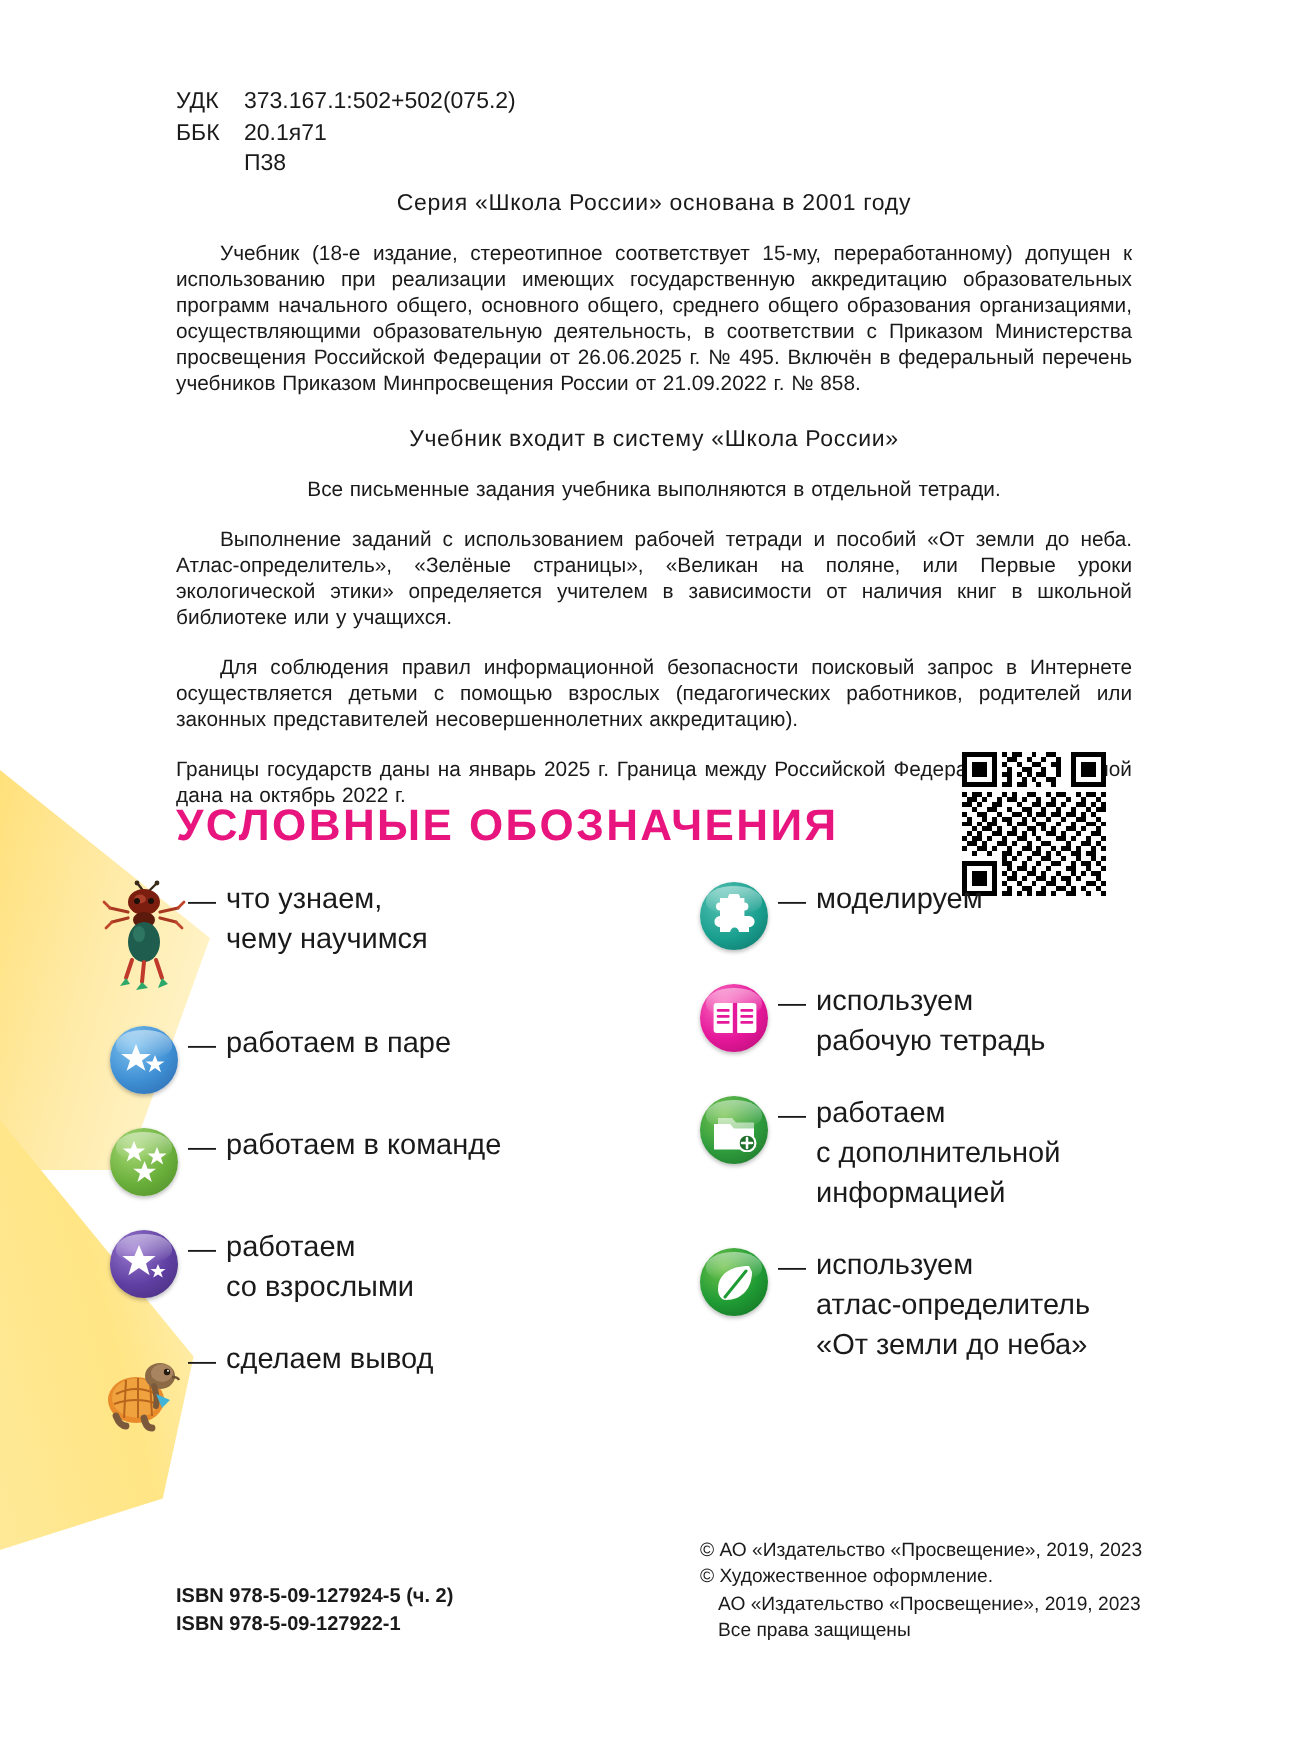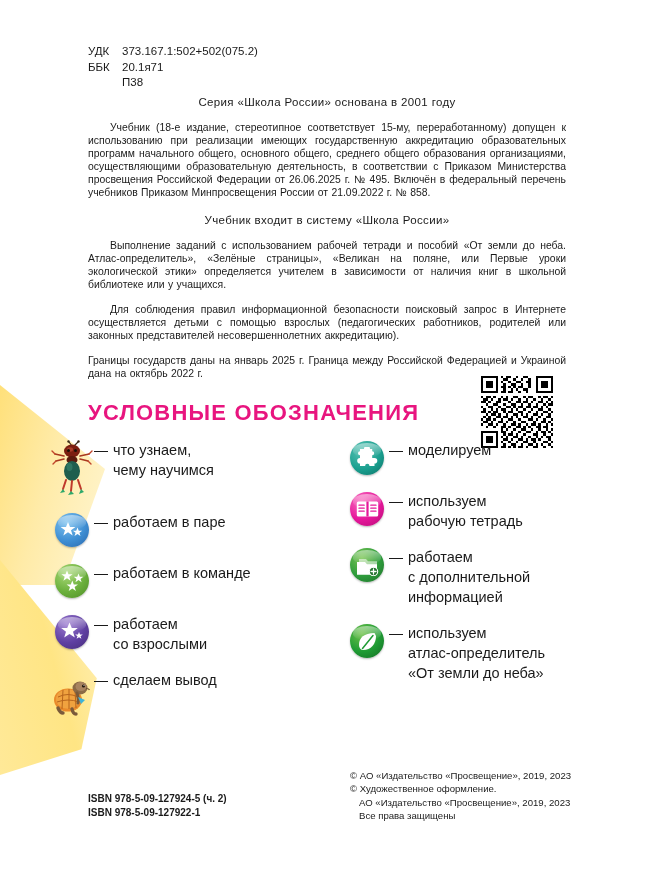--- a/index.html
+++ b/index.html
@@ -120,20 +120,21 @@
       <span class="lbl">ББК</span>
       <span class="val">20.1я71</span>
     </div>
     <div class="row3">П38</div>
   </div>
 
   <div class="textblock">
     <p class="center-bold">Серия «Школа России» основана в 2001 году</p>
     <p class="para">Учебник (18-е издание, стереотипное соответствует 15-му, переработанному) допущен к использованию при реализации имеющих государственную аккредитацию образовательных программ начального общего, основного общего, среднего общего образования организациями, осуществляющими образовательную деятельность, в соответствии с Приказом Министерства просвещения Российской Федерации от 26.06.2025 г. № 495. Включён в федеральный перечень учебников Приказом Минпросвещения России от 21.09.2022 г. № 858.</p>
     <p class="center-bold second">Учебник входит в систему «Школа России»</p>
+    <p class="para centered">Все письменные задания учебника выполняются в отдельной тетради.</p>
     <p class="para">Выполнение заданий с использованием рабочей тетради и пособий «От земли до неба. Атлас-определитель», «Зелёные страницы», «Великан на поляне, или Первые уроки экологической этики» определяется учителем в зависимости от наличия книг в школьной библиотеке или у учащихся.</p>
     <p class="para">Для соблюдения правил информационной безопасности поисковый запрос в Интернете осуществляется детьми с помощью взрослых (педагогических работников, родителей или законных представителей несовершеннолетних аккредитацию).</p>
     <p class="para noindent">Границы государств даны на январь 2025 г. Граница между Российской Федерацией и Украиной дана на октябрь 2022 г.</p>
   </div>
 
   <div class="qr">
     <svg width="72" height="72" viewBox="0 0 29 29" shape-rendering="crispEdges">
       <rect width="29" height="29" fill="#ffffff"></rect>
       <g fill="#000000">
         <rect x="0" y="0" width="7" height="1"></rect>

